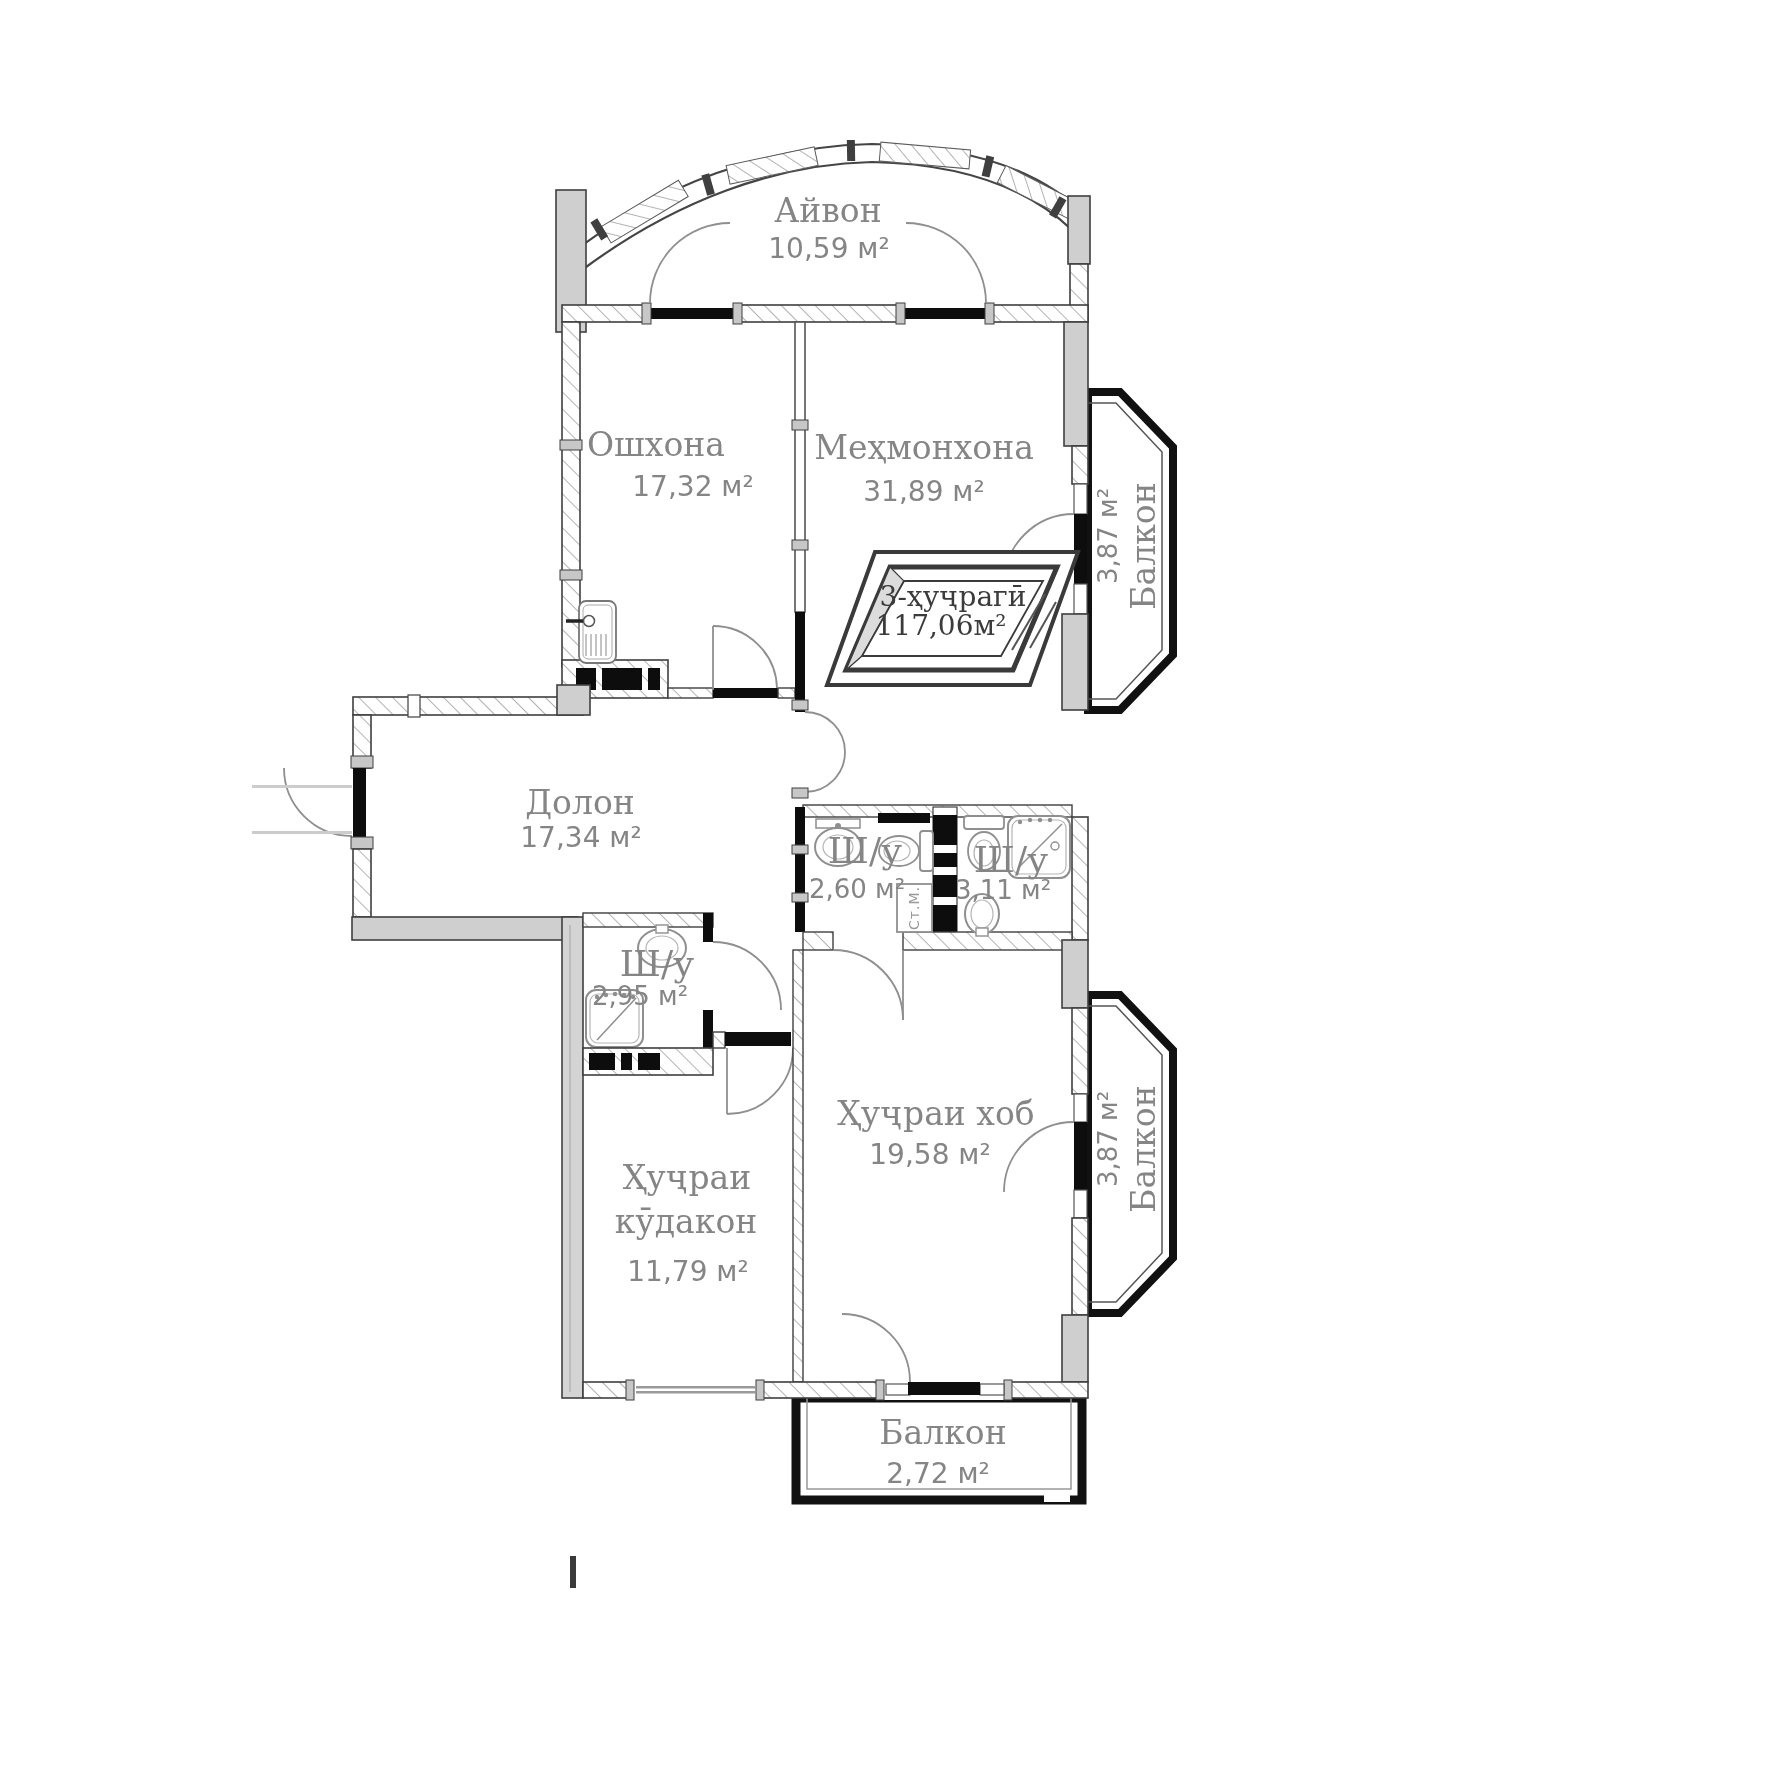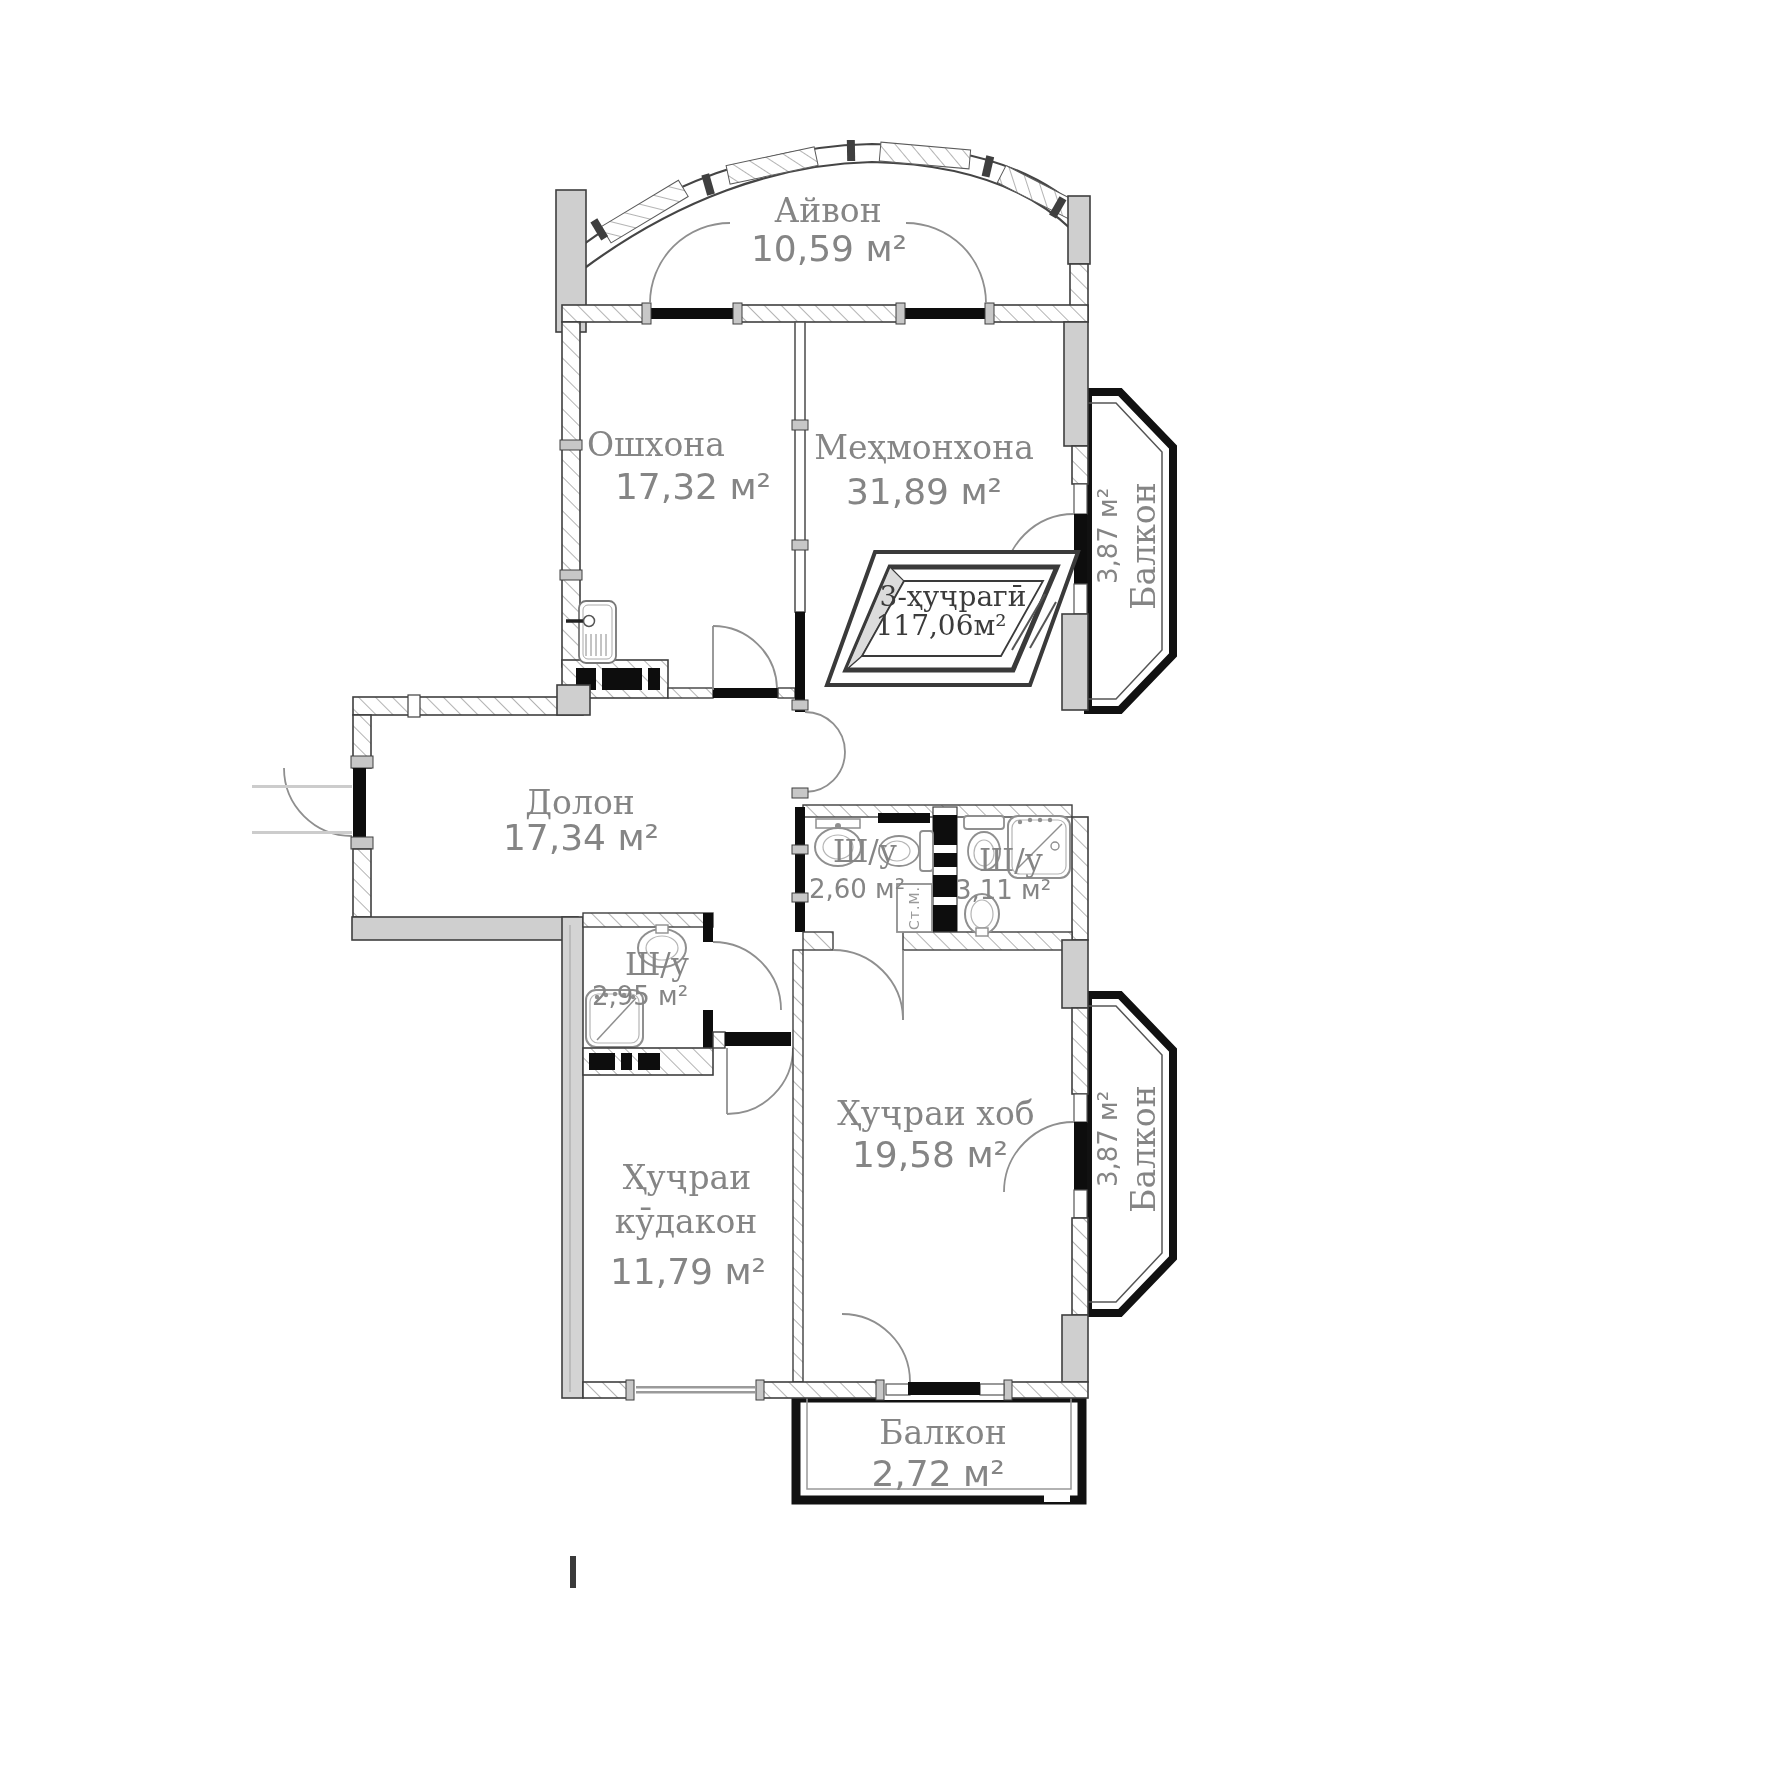--- a/index.html
+++ b/index.html
@@ -2,22 +2,22 @@
 <html><head>
 <meta charset="utf-8">
 <style>
   html,body{margin:0;padding:0;background:#fff;}
   #plan{position:relative;width:1412px;height:1772px;background:#ffffff;overflow:hidden;
         font-family:"DejaVu Serif",serif;}
   #plan svg{position:absolute;left:0;top:0;}
   .lbl{position:absolute;transform:translate(-50%,-50%);white-space:nowrap;
        color:#858585;line-height:1;}
   .name{font-family:"DejaVu Serif",serif;font-size:33px;}
-  .name-sm{font-family:"DejaVu Serif",serif;font-size:31px;}
-  .area{font-family:"DejaVu Sans",sans-serif;font-size:36px;}
+  .name-sm{font-family:"DejaVu Serif",serif;font-size:36px;}
+  .area{font-family:"DejaVu Sans",sans-serif;font-size:28px;}
   .area-sm{font-family:"DejaVu Sans",sans-serif;font-size:26px;}
   .rot{transform:translate(-50%,-50%) rotate(-90deg);}
   .stamp-txt{font-family:"DejaVu Serif",serif;font-size:28px;color:#3b3b3b;}
   .stm{font-family:"DejaVu Sans",sans-serif;font-size:14px;color:#9a9a9a;
        letter-spacing:1px;}
 </style>
 </head>
 <body>
 
 <div id="plan">

